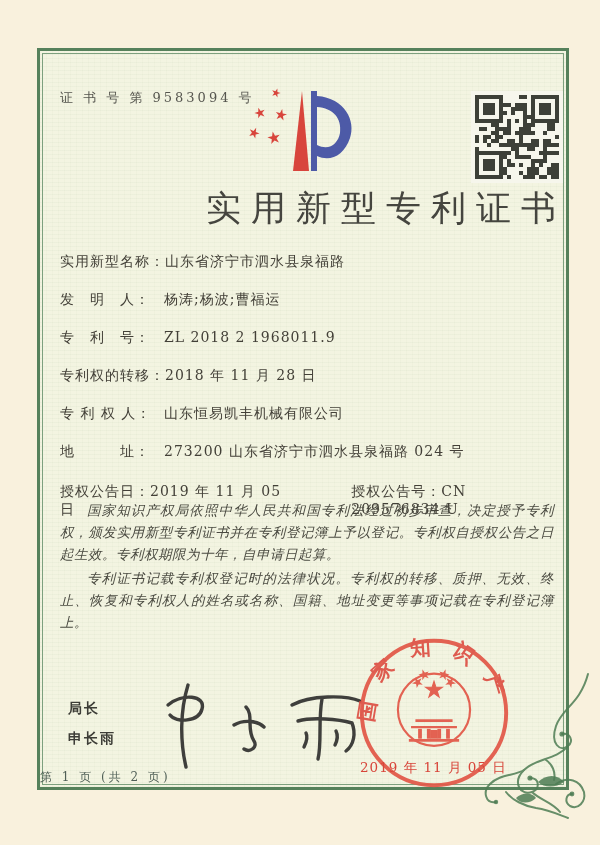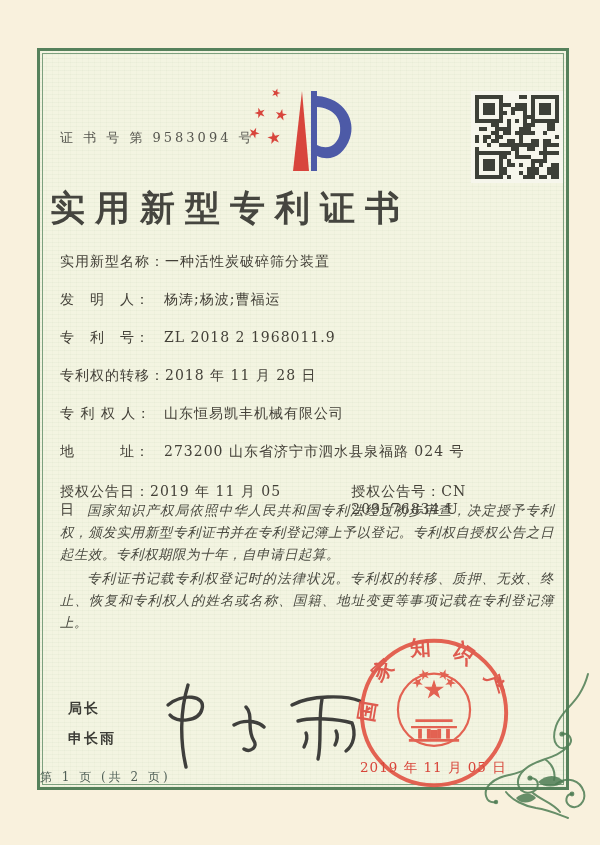--- a/index.html
+++ b/index.html
@@ -19,30 +19,30 @@
       repeating-linear-gradient(0deg, rgba(120,160,120,0.055) 0 1px, rgba(0,0,0,0) 1px 4px),
       repeating-linear-gradient(90deg, rgba(150,170,120,0.04) 0 1px, rgba(0,0,0,0) 1px 6px),
       #f3f4e1;
   }
   .panel-inner {
     position:absolute; inset:2px; border:1px solid #7da07e; pointer-events:none;
   }
 
   .cert-no {
     position:absolute; left:20px; top:38px;
-    font-size:13px; letter-spacing:3px; color:#55554e;margin-top:40px;
+    font-size:13px; letter-spacing:3px; color:#55554e;
   }
 
   .logo { position:absolute; left:205px; top:30px; width:120px; height:100px; }
 
   .qr { position:absolute; left:431px; top:40px; width:92px; height:92px; background:#f6f6ec; }
 
   .title {
     position:absolute; left:0; top:134px; width:100%;
-    text-align:left; font-size:35px; font-weight:700;
+    text-align:right; font-size:35px; font-weight:400;
     letter-spacing:10px; color:#45453f; text-indent:10px;
   }
 
   .fields { position:absolute; left:20px; top:200px; width:500px; }
   .frow { font-size:14px; color:#434038; line-height:20px; margin-bottom:18px; letter-spacing:1px; }
   .flabel { display:inline-block; min-width:104px; }
   .fvalue { }
   .grant-row { display:flex; gap:70px; font-size:14px; color:#434038; letter-spacing:1px; margin-top:22px; }
 
   .body-text {
@@ -250,21 +250,21 @@
           <rect x="72" y="84" width="4" height="4"></rect>
           <rect x="80" y="84" width="4" height="4"></rect>
           <rect x="84" y="84" width="4" height="4"></rect>
         </g>
     </svg>
 
     <div class="title">实用新型专利证书</div>
 
     <div class="fields">
       <div class="frow">
-        <span class="flabel">实用新型名称：</span><span class="fvalue">一种活性炭破碎筛分装置</span>
+        <span class="flabel">实用新型名称：</span><span class="fvalue">山东省济宁市泗水县泉福路</span>
       </div>
       <div class="frow">
         <span class="flabel">发　明　人：</span><span class="fvalue">杨涛;杨波;曹福运</span>
       </div>
       <div class="frow">
         <span class="flabel">专　利　号：</span><span class="fvalue">ZL 2018 2 1968011.9</span>
       </div>
       <div class="frow">
         <span class="flabel">专利权的转移：</span><span class="fvalue">2018 年 11 月 28 日</span>
       </div>

